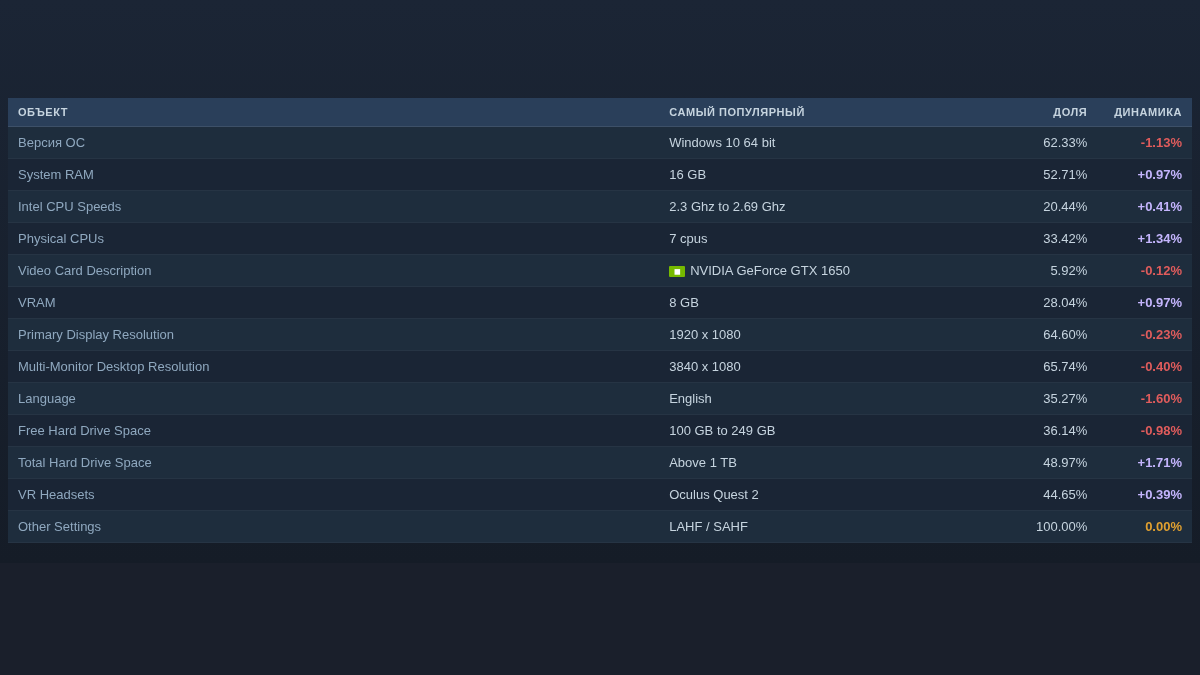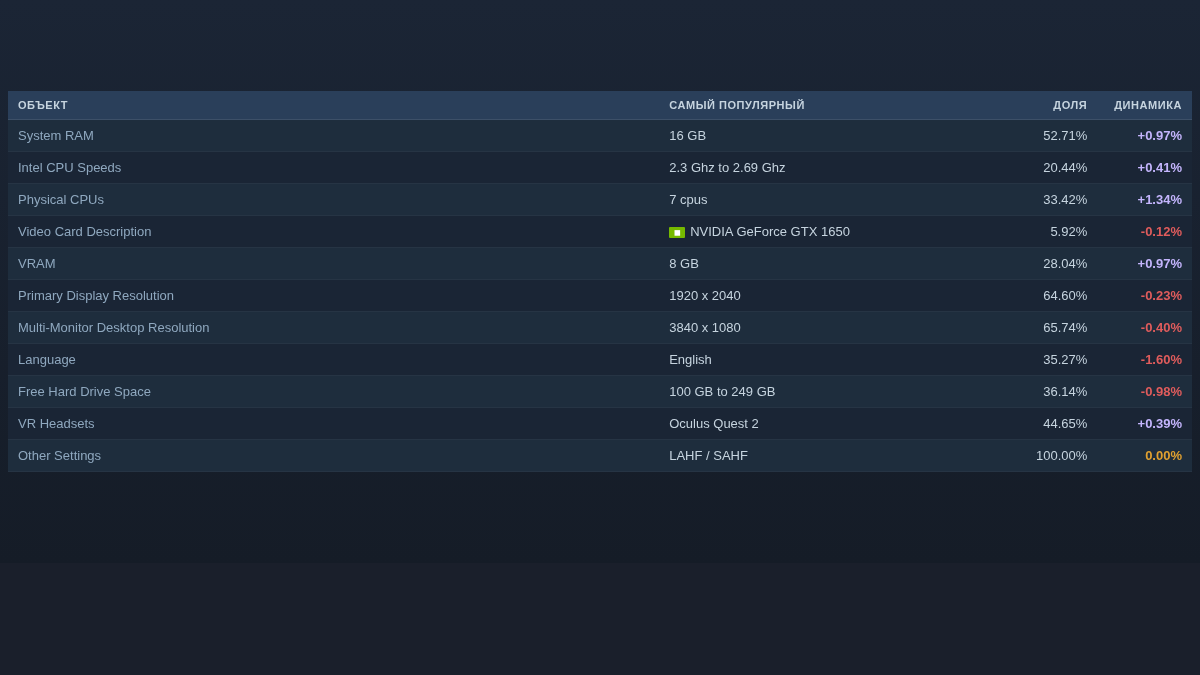--- a/index.html
+++ b/index.html
@@ -17,21 +17,21 @@
       color: #c6d4df;
       overflow: hidden;
     }
 
     .page-wrapper {
       width: 1200px;
       height: 563px;
       background: linear-gradient(180deg, #1b2535 0%, #151c27 100%);
       display: flex;
       flex-direction: column;
-      justify-content: center;
+      justify-content: flex-end;
       padding: 20px 0;
     }
 
     .table-container {
       width: 100%;
       padding: 0 8px;
     }
 
     table {
       width: 100%;
@@ -146,20 +146,26 @@
     <table>
       <thead>
         <tr>
           <th class="col-object">ОБЪЕКТ</th>
           <th class="col-popular">САМЫЙ ПОПУЛЯРНЫЙ</th>
           <th class="col-share">ДОЛЯ</th>
           <th class="col-dynamic">ДИНАМИКА</th>
         </tr>
       </thead>
       <tbody id="table-body">
+      <tr>
+            <td class="col-object">Версия ОС</td>
+            <td class="col-popular">Windows 10 64 bit</td>
+            <td class="col-share">62.33%</td>
+            <td class="col-dynamic negative">-1.13%</td>
+          </tr>
           <tr>
             <td class="col-object">System RAM</td>
             <td class="col-popular">16 GB</td>
             <td class="col-share">52.71%</td>
             <td class="col-dynamic positive">+0.97%</td>
           </tr>
           <tr>
             <td class="col-object">Intel CPU Speeds</td>
             <td class="col-popular">2.3 Ghz to 2.69 Ghz</td>
             <td class="col-share">20.44%</td>
@@ -178,21 +184,21 @@
             <td class="col-dynamic negative">-0.12%</td>
           </tr>
           <tr>
             <td class="col-object">VRAM</td>
             <td class="col-popular">8 GB</td>
             <td class="col-share">28.04%</td>
             <td class="col-dynamic positive">+0.97%</td>
           </tr>
           <tr>
             <td class="col-object">Primary Display Resolution</td>
-            <td class="col-popular">1920 x 2040</td>
+            <td class="col-popular">1920 x 1080</td>
             <td class="col-share">64.60%</td>
             <td class="col-dynamic negative">-0.23%</td>
           </tr>
           <tr>
             <td class="col-object">Multi-Monitor Desktop Resolution</td>
             <td class="col-popular">3840 x 1080</td>
             <td class="col-share">65.74%</td>
             <td class="col-dynamic negative">-0.40%</td>
           </tr>
           <tr>
@@ -201,20 +207,26 @@
             <td class="col-share">35.27%</td>
             <td class="col-dynamic negative">-1.60%</td>
           </tr>
           <tr>
             <td class="col-object">Free Hard Drive Space</td>
             <td class="col-popular">100 GB to 249 GB</td>
             <td class="col-share">36.14%</td>
             <td class="col-dynamic negative">-0.98%</td>
           </tr>
           <tr>
+            <td class="col-object">Total Hard Drive Space</td>
+            <td class="col-popular">Above 1 TB</td>
+            <td class="col-share">48.97%</td>
+            <td class="col-dynamic positive">+1.71%</td>
+          </tr>
+          <tr>
             <td class="col-object">VR Headsets</td>
             <td class="col-popular">Oculus Quest 2</td>
             <td class="col-share">44.65%</td>
             <td class="col-dynamic positive">+0.39%</td>
           </tr>
           <tr>
             <td class="col-object">Other Settings</td>
             <td class="col-popular">LAHF / SAHF</td>
             <td class="col-share">100.00%</td>
             <td class="col-dynamic neutral">0.00%</td>

